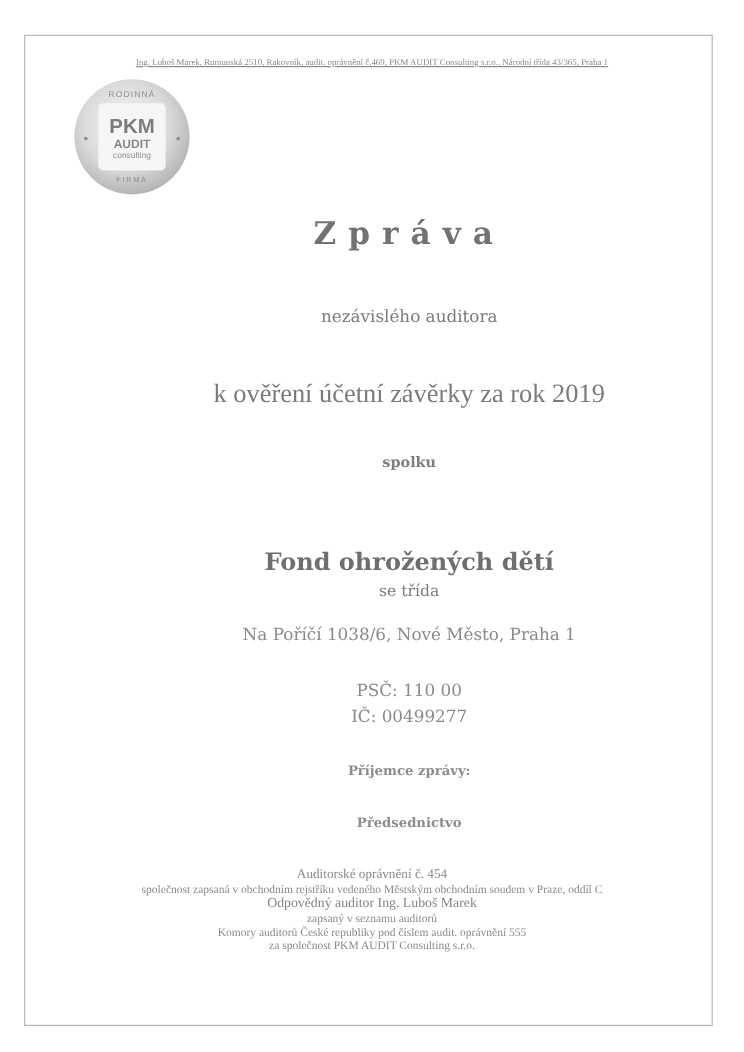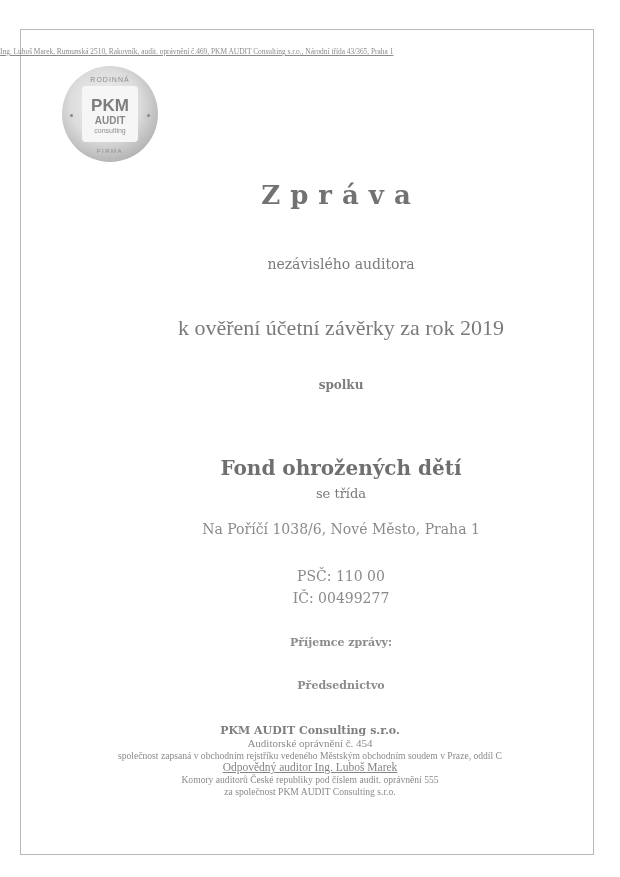--- a/index.html
+++ b/index.html
@@ -22,20 +22,21 @@
       width: 574px;
       height: 826px;
       border: 1px solid #b8b8b8;
       box-sizing: border-box;
     }
     .header-line {
       position: absolute;
       top: 47px;
       left: 0;
       width: 620px;
+      text-align: center;
       font-family: "Liberation Serif", serif;
       font-size: 7.4px;
       color: #8a8a8a;
       text-decoration: underline;
       letter-spacing: 0;
     }
     .logo {
       position: absolute;
       left: 62px;
       top: 66px;
@@ -163,21 +164,20 @@
       line-height: 14px;
     }
     .footer .line {
       font-size: 9.6px;
     }
     .footer .line-lg {
       font-size: 11px;
     }
     .footer .auditor {
       font-size: 11.5px;
-      text-decoration: underline;
       color: #858585;
       line-height: 13px;
     }
   </style>
 </head>
 <body>
 
 <div class="page-frame"></div>
 
 <div class="header-line">Ing. Luboš Marek, Rumunská 2510, Rakovník, audit. oprávnění č.469, PKM AUDIT Consulting s.r.o., Národní třída 43/365, Praha 1</div>
@@ -199,19 +199,19 @@
 <div class="center org-type">spolku</div>
 <div class="center org-name">Fond ohrožených dětí</div>
 <div class="center seat-label">se třída</div>
 <div class="center address">Na Poříčí 1038/6, Nové Město, Praha 1</div>
 <div class="center psc">PSČ: 110 00</div>
 <div class="center ico">IČ: 00499277</div>
 <div class="center recipient-label">Příjemce zprávy:</div>
 <div class="center recipient">Předsednictvo</div>
 
 <div class="footer">
-  <div class="company">PKM AUDIT Consulting s.r.o.</div>
   <div class="line-lg">Auditorské oprávnění č. 454</div>
   <div class="line">společnost zapsaná v obchodním rejstříku vedeného Městským obchodním soudem v Praze, oddíl C</div>
   <div class="auditor">Odpovědný auditor Ing. Luboš Marek</div>
+  <div class="line">zapsaný v seznamu auditorů</div>
   <div class="line">Komory auditorů České republiky pod číslem audit. oprávnění 555</div>
   <div class="line">za společnost PKM AUDIT Consulting s.r.o.</div>
 </div>
 
 </body></html>

